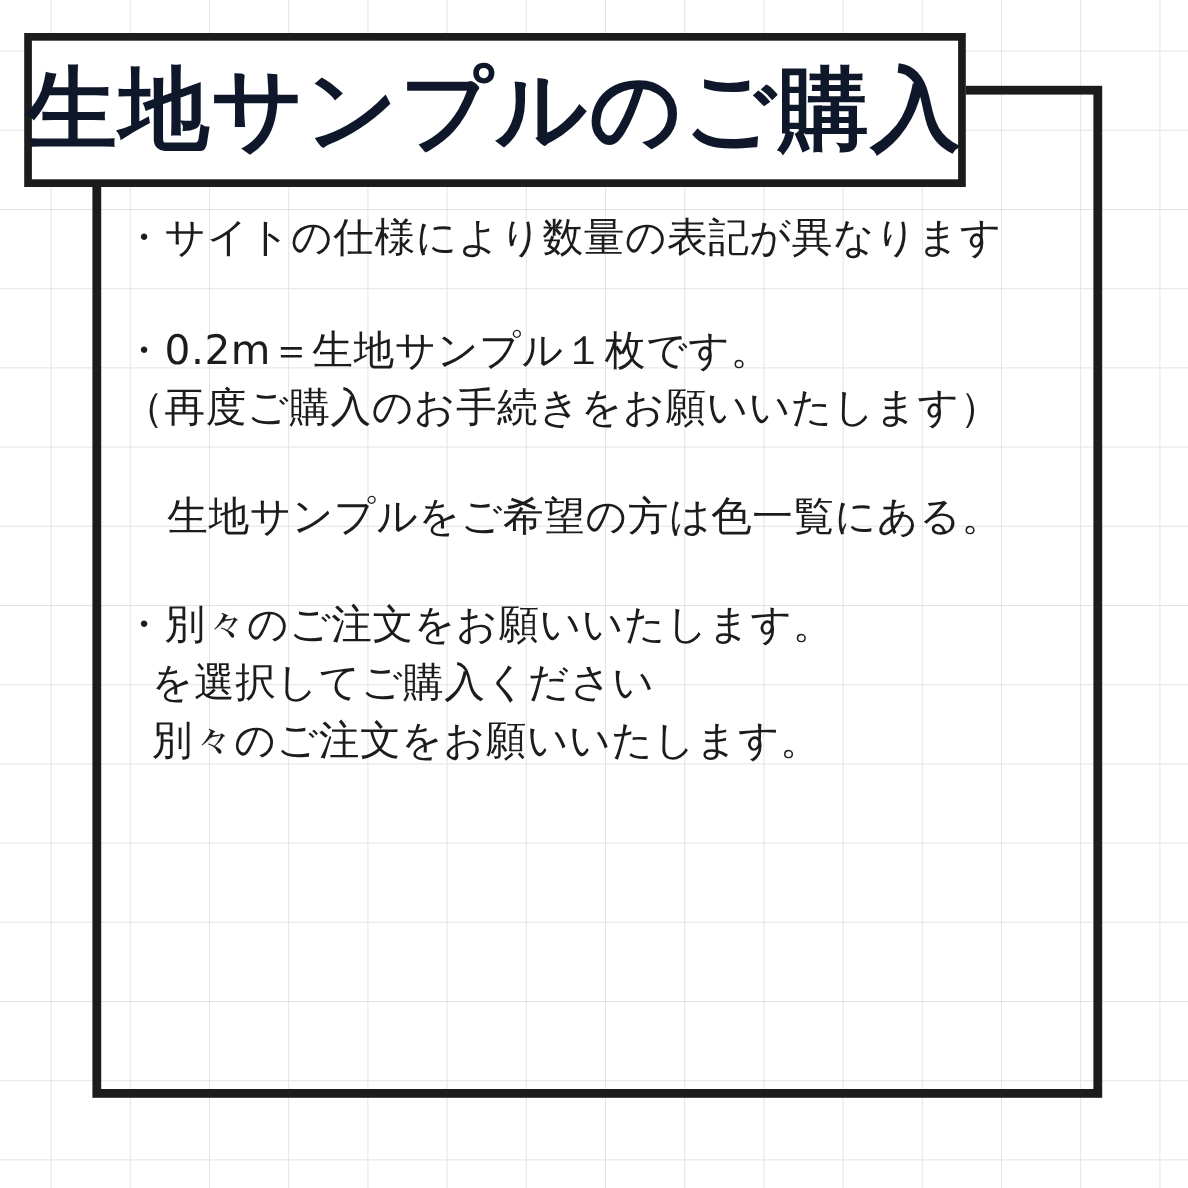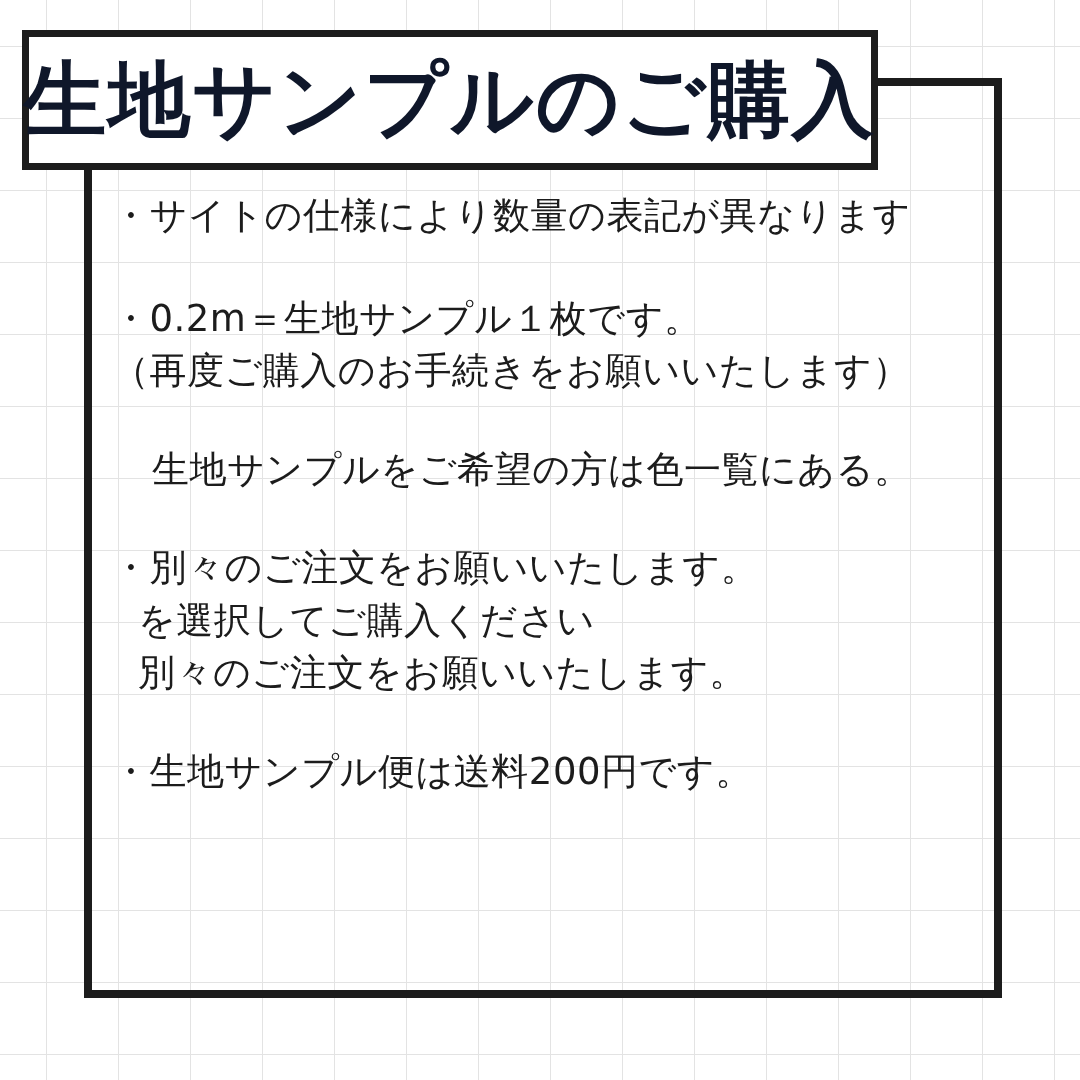--- a/index.html
+++ b/index.html
@@ -126,18 +126,15 @@
     <div class="gap-md"></div>
 
     <div class="para">
       <span class="ln">・別々のご注文をお願いいたします。</span>
       <span class="ln indent1">を選択してご購入ください</span>
       <span class="ln indent1">別々のご注文をお願いいたします。</span>
     </div>
 
     <div class="gap-md"></div>
 
-    <div class="para">
-      <span class="ln">・生地サンプル便は送料200円です。</span>
-    </div>
 
   </div>
 </div>
 
 </body></html>

